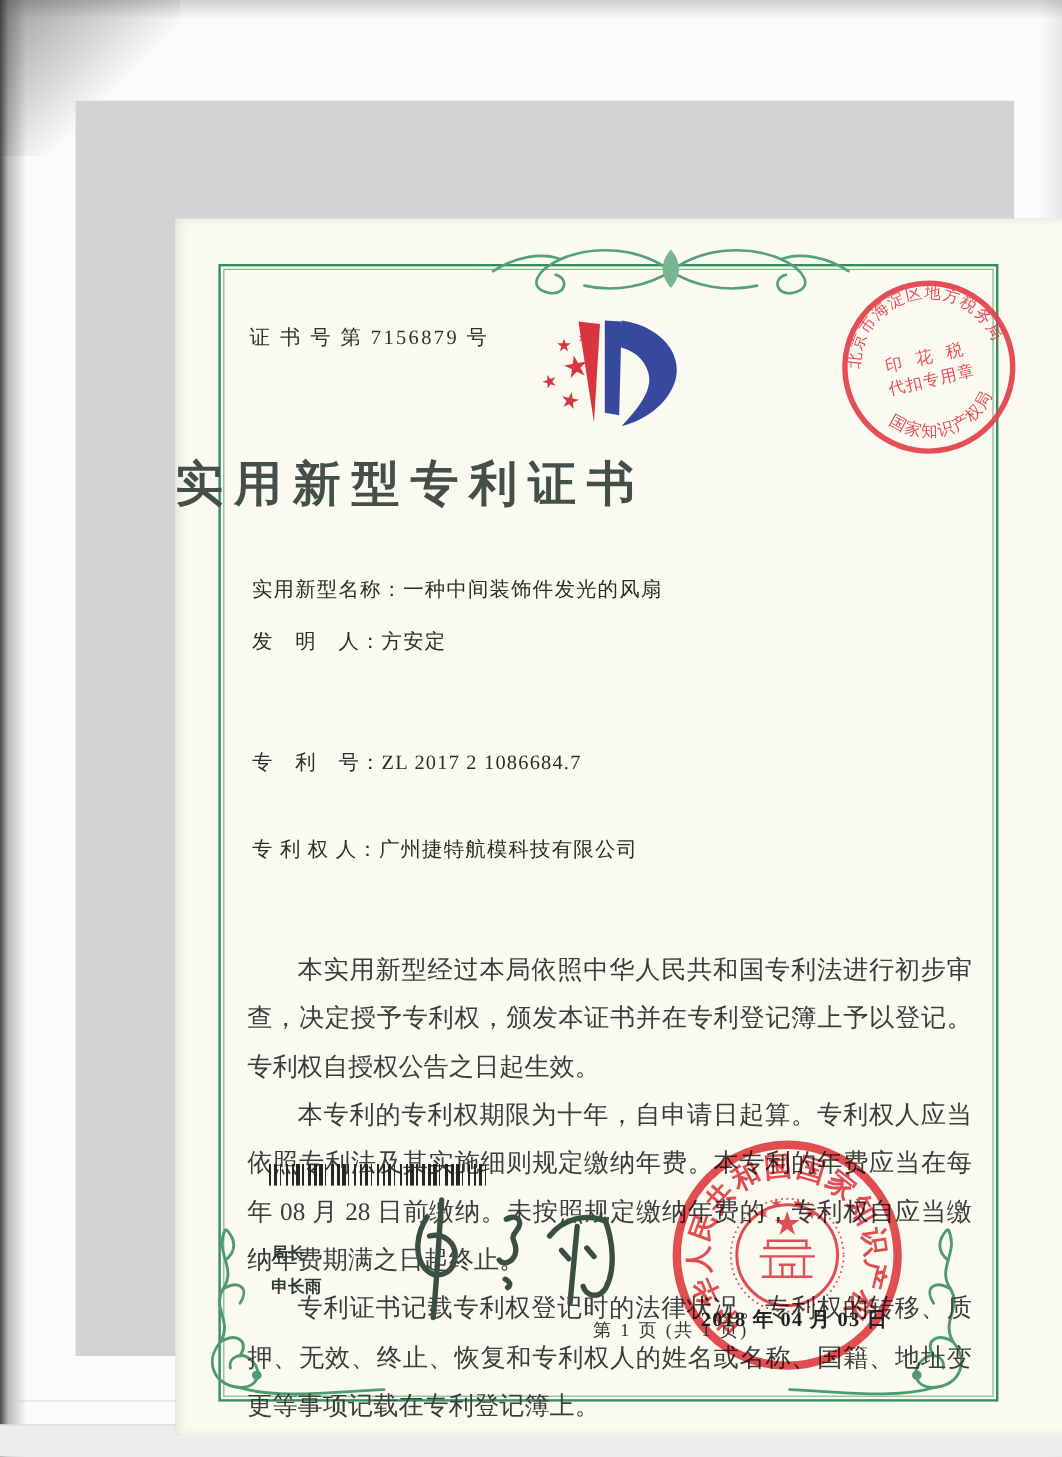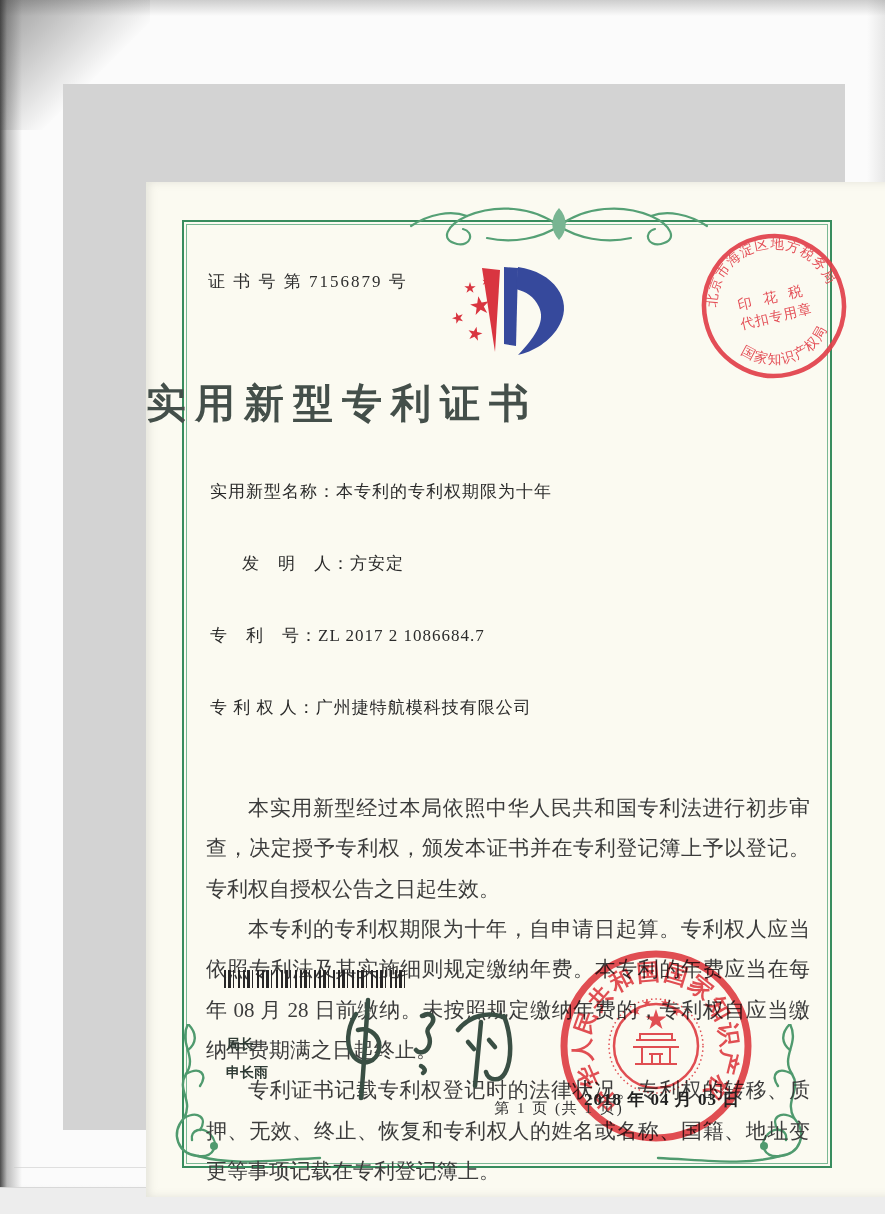--- a/index.html
+++ b/index.html
@@ -24,21 +24,21 @@
   .orn{position:absolute;pointer-events:none;}
   .orn-top{left:50%;top:16px;transform:translateX(-50%);}
   .orn-bl{left:16px;top:842px;}
   .orn-br{left:510px;top:842px;transform:scaleX(-1);}
   .cert-no{position:absolute;left:62px;top:88px;font-size:17px;letter-spacing:2px;color:#2e2e2e;}
   .logo{position:absolute;left:300px;top:80px;}
   .tax-stamp{position:absolute;left:552px;top:48px;transform:rotate(-13deg);z-index:3;opacity:.92;}
   .title{position:absolute;left:0;top:194px;width:100%;text-align:left;margin:0;
     font-size:40px;font-weight:600;letter-spacing:9px;color:#444f4a;}
   .field{position:absolute;left:64px;font-size:17px;color:#2b2b2b;letter-spacing:1px;white-space:nowrap;}
-  .f0{top:298px;} .f1{top:370px;margin-left:32px;} .f2{top:406px;margin-top:36px;} .f3{top:460px;} .f4{top:514px;} .f5{top:568px;}
+  .f0{top:298px;} .f1{top:341px;} .f2{top:406px;margin-top:36px;} .f3{top:460px;} .f4{top:514px;} .f5{top:568px;}
   .body-text{position:absolute;left:60px;top:606px;width:604px;font-size:21px;line-height:1.92;
     color:#3c3c3c;text-align:justify;}
   .body-text p{margin:0;text-indent:2em;}
   .barcode{position:absolute;left:78px;top:788px;width:184px;height:18px;
     background:repeating-linear-gradient(90deg,#262626 0 2px,transparent 2px 4px,#262626 4px 7px,
       transparent 7px 9px,#262626 9px 10px,transparent 10px 14px,#262626 14px 16px,transparent 16px 19px);}
   .signer{position:absolute;left:80px;top:848px;font-size:14px;color:#2f3b35;font-weight:600;
     font-family:"Liberation Sans","DejaVu Sans",sans-serif;line-height:2.0;}
   .signature{position:absolute;left:172px;top:812px;}
   .seal{position:absolute;left:410px;top:764px;mix-blend-mode:multiply;}
@@ -126,21 +126,21 @@
         </text>
         <text font-size="13.5" fill="#e2404a" letter-spacing="1">
           <textPath href="#ts-bot" startOffset="4">国家知识产权局</textPath>
         </text>
         <text x="75" y="71" text-anchor="middle" font-size="14" fill="#e2404a" letter-spacing="4">印 花 税</text>
         <text x="75" y="90" text-anchor="middle" font-size="13.5" fill="#e2404a" letter-spacing="1">代扣专用章</text>
       </svg>
 
       <h1 class="title">实用新型专利证书</h1>
 
-      <div class="field f0"><span>实用新型名称：</span><span>本专利的专利权期限为十年</span></div>
+      <div class="field f0"><span>实用新型名称：</span><span>一种中间装饰件发光的风扇</span></div>
       <div class="field f1"><span>发　明　人：</span><span>方安定</span></div>
       <div class="field f2"><span>专　利　号：</span><span>ZL 2017 2 1086684.7</span></div>
       <div class="field f4"><span>专 利 权 人：</span><span>广州捷特航模科技有限公司</span></div>
 
       <div class="body-text">
         <p>本实用新型经过本局依照中华人民共和国专利法进行初步审查，决定授予专利权，颁发本证书并在专利登记簿上予以登记。专利权自授权公告之日起生效。</p>
         <p>本专利的专利权期限为十年，自申请日起算。专利权人应当依照专利法及其实施细则规定缴纳年费。本专利的年费应当在每年 08 月 28 日前缴纳。未按照规定缴纳年费的，专利权自应当缴纳年费期满之日起终止。</p>
         <p>专利证书记载专利权登记时的法律状况。专利权的转移、质押、无效、终止、恢复和专利权人的姓名或名称、国籍、地址变更等事项记载在专利登记簿上。</p>
       </div>
 

